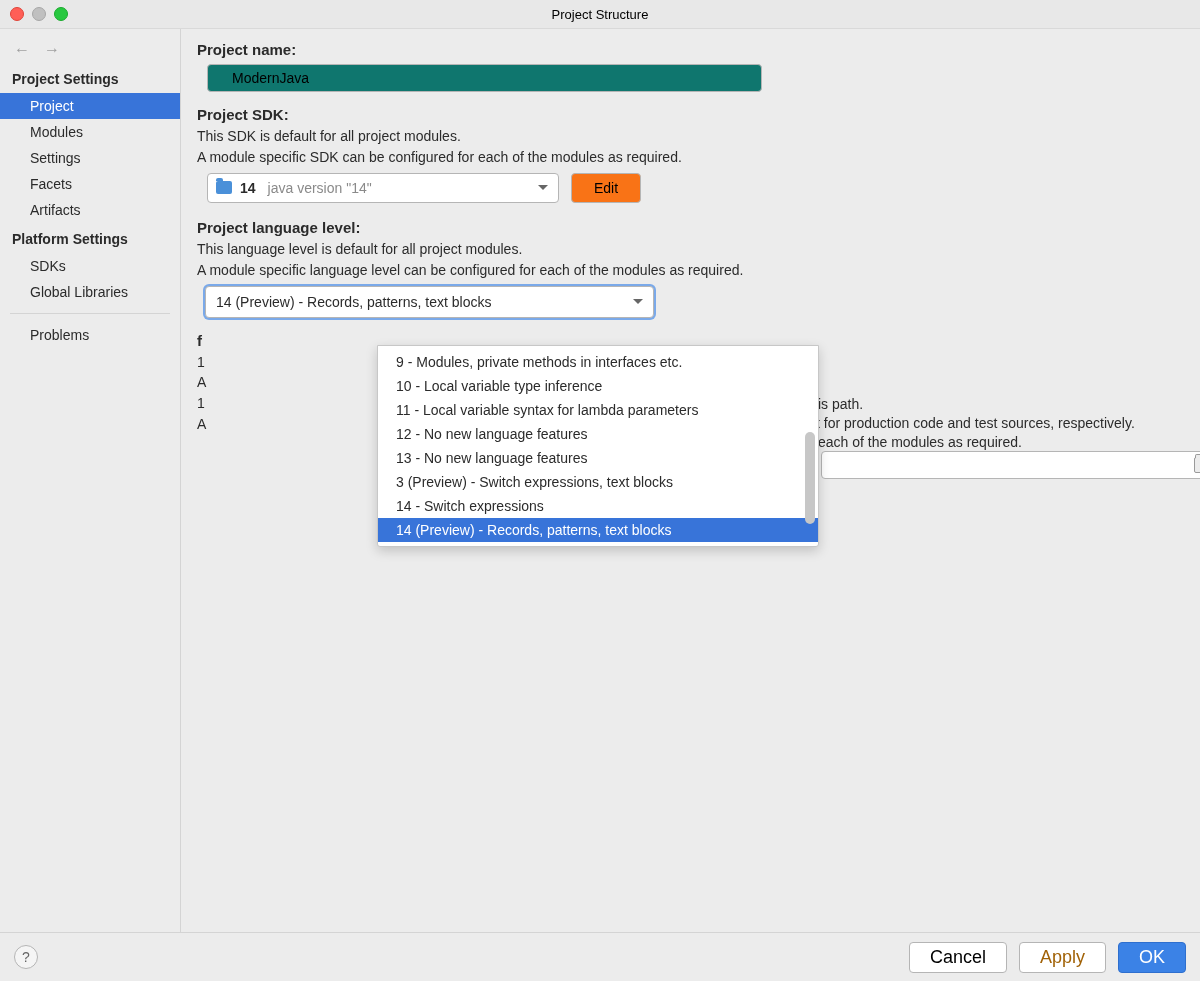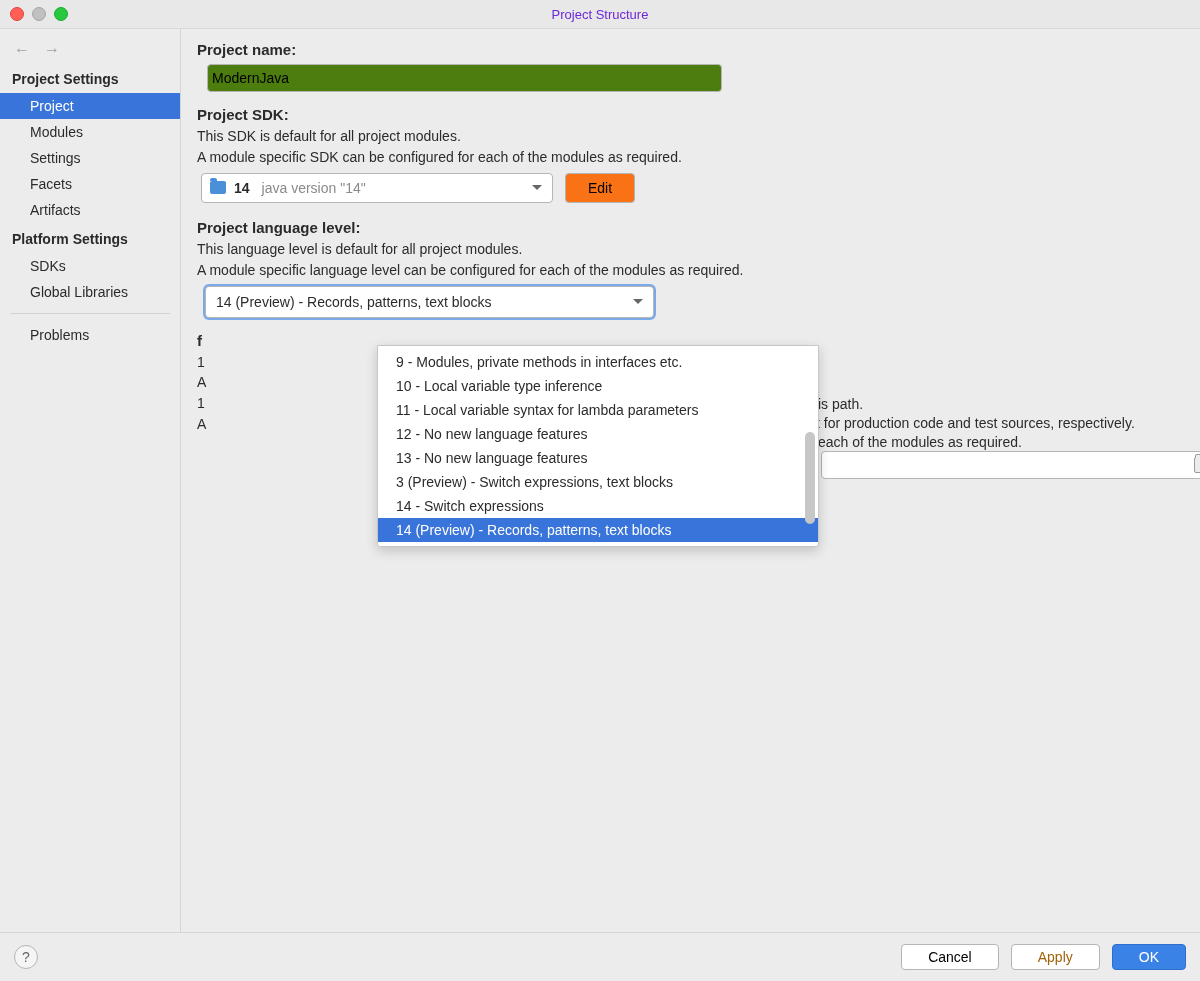--- a/index.html
+++ b/index.html
@@ -34,21 +34,21 @@
     border-radius: 50%;
   }
   .tl-red { background: #ff5f57; border: 0.5px solid #e04438; }
   .tl-yellow { background: #c0c0c0; border: 0.5px solid #a7a7a7; }
   .tl-green { background: #28c840; border: 0.5px solid #1aab2e; }
   .title-text {
     position: absolute;
     left: 0; right: 0;
     text-align: center;
     font-size: 13px;
-    color: #6d28d9;
+    color: #000000;
     pointer-events: none;
   }
 
   .body-wrap {
     display: flex;
     height: 905px;
   }
 
   
   .sidebar {
@@ -95,37 +95,37 @@
     font-size: 14px;
     color: #2b2b2b;
   }
   .field-label {
     font-weight: 700;
     font-size: 15px;
     margin-bottom: 4px;
   }
   .text-input {
     width: 505px;
-    padding: 5px 4px;
-    font-size: 14px;
-    border: 1px solid #b5b5b5;
-    border-radius: 4px;
-    background: #4d7c0f;
+    padding: 5px 24px;
+    font-size: 14px;
+    border: 1px solid #b5b5b5;
+    border-radius: 4px;
+    background: #0f766e;
     margin: 2px 0 14px 10px;
   }
   .desc {
     font-size: 14px;
     color: #2b2b2b;
     line-height: 1.35;
     margin: 2px 0;
   }
   .row-controls {
     display: flex;
     gap: 12px;
-    margin: 6px 0 16px 4px;
+    margin: 6px 0 16px 10px;
   }
   .sdk-select {
     width: 334px;
     height: 28px;
     background: #fff;
     border: 1px solid #b5b5b5;
     border-radius: 4px;
     display: flex;
     align-items: center;
     padding: 0 8px;
@@ -271,25 +271,25 @@
     border-radius: 50%;
     display: flex;
     align-items: center;
     justify-content: center;
     color: #666;
     font-size: 14px;
     background: #f5f5f5;
   }
   .bottom-spacer { flex: 1; }
   .footer-btn {
-    padding: 4px 26px;
-    border: 1px solid #b5b5b5;
-    border-radius: 4px;
-    background: #fff;
-    font-size: 14px;
+    padding: 4px 20px;
+    border: 1px solid #b5b5b5;
+    border-radius: 4px;
+    background: #fff;
+    font-size: 18px;
   }
   .footer-btn.disabled { color: #a16207; }
   .footer-btn.primary {
     background: #3b82e6;
     border-color: #2e6fce;
     color: #fff;
   }
 </style>
 </head>
 <body>

